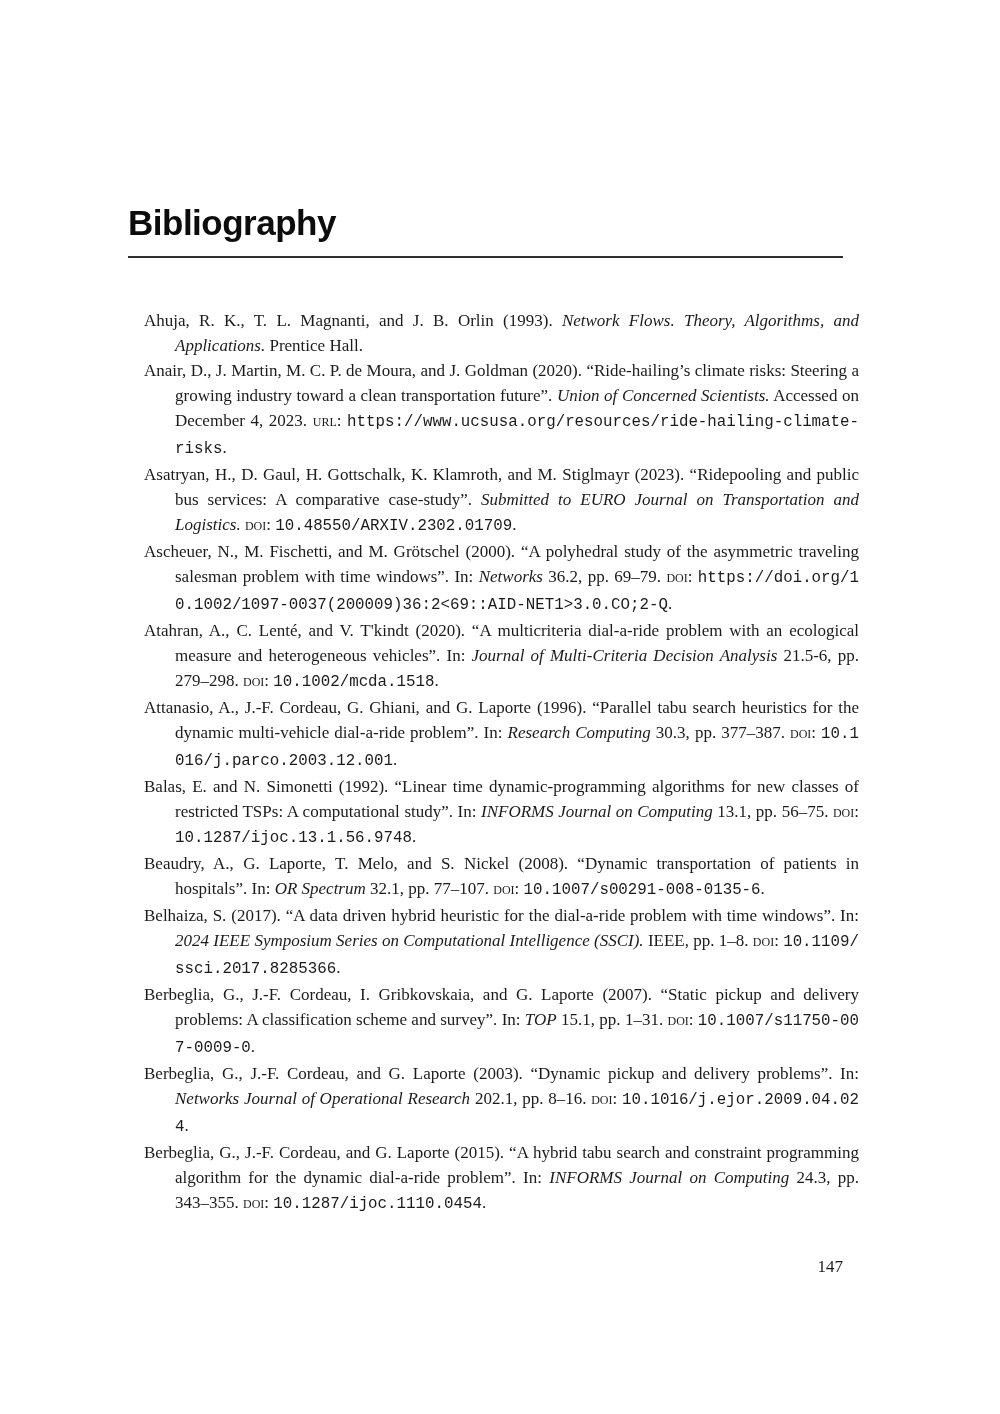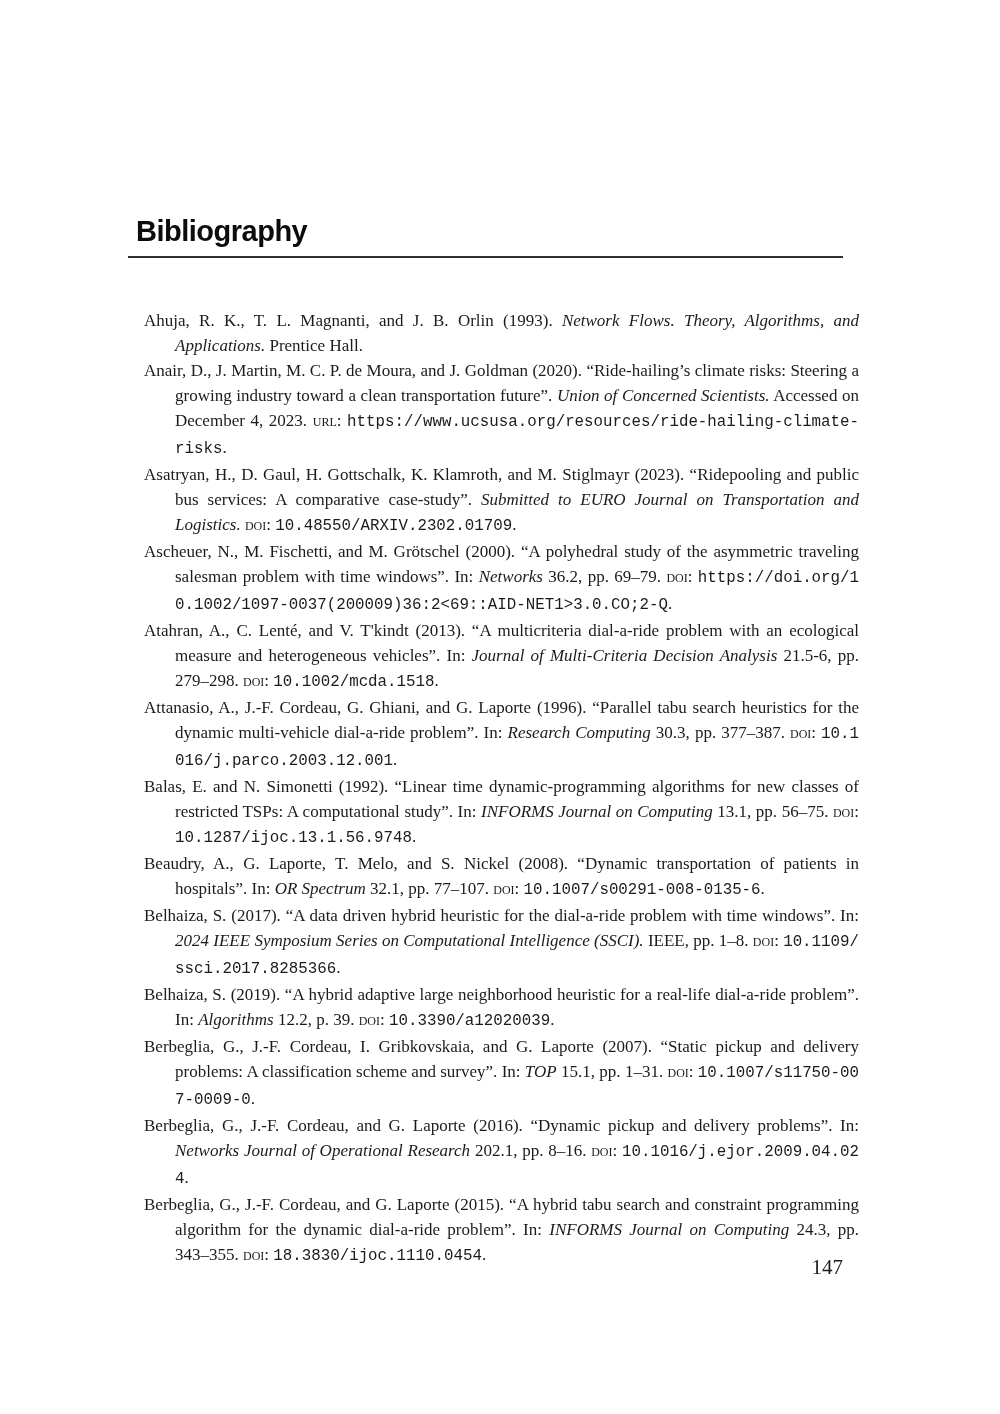--- a/index.html
+++ b/index.html
@@ -13,24 +13,24 @@
     height: 1414px;
     background: #ffffff;
     overflow: hidden;
     font-family: "Liberation Serif", serif;
     color: #1b1b1b;
   }
   .chapter-title {
     position: absolute;
     top: 204px;
     left: 128px;
-    margin: 8px;
+    margin: 0;
     font-family: "Liberation Sans", sans-serif;
     font-weight: bold;
-    font-size: 29px;
+    font-size: 35px;
     line-height: 38px;
     letter-spacing: -0.5px;
     color: #0c0c0c;
   }
   .title-rule {
     position: absolute;
     top: 256px;
     left: 128px;
     width: 715px;
     height: 2px;
@@ -66,40 +66,39 @@
     overflow-wrap: anywhere;
     word-break: break-all;
   }
   .pageno {
     position: absolute;
     top: 1256px;
     left: 128px;
     width: 715px;
     margin: 0;
     text-align: right;
-    font-size: 21px;
+    font-size: 17px;
     line-height: 22px;
     color: #1b1b1b;
   }
 </style>
 </head>
 <body>
 
 <div class="page">
   <h1 class="chapter-title">Bibliography</h1>
   <div class="title-rule"></div>
   <div class="refs">
       <p class="ref"><span>Ahuja, R. K., T. L. Magnanti, and J. B. Orlin (1993). </span><span class="it">Network Flows. Theory, Algorithms, and Applications.</span><span> Prentice Hall.</span></p>
       <p class="ref"><span>Anair, D., J. Martin, M. C. P. de Moura, and J. Goldman (2020). “Ride-hailing’s climate risks: Steering a growing industry toward a clean transportation future”. </span><span class="it">Union of Concerned Scientists.</span><span> Accessed on December 4, 2023. </span><span class="sc">url:</span><span> </span><span class="mono">https://www.ucsusa.org/resources/ride-hailing-climate-risks</span><span>.</span></p>
       <p class="ref"><span>Asatryan, H., D. Gaul, H. Gottschalk, K. Klamroth, and M. Stiglmayr (2023). “Ridepooling and public bus services: A comparative case-study”. </span><span class="it">Submitted to EURO Journal on Transportation and Logistics.</span><span> </span><span class="sc">doi:</span><span> </span><span class="mono">10.48550/ARXIV.2302.01709</span><span>.</span></p>
       <p class="ref"><span>Ascheuer, N., M. Fischetti, and M. Grötschel (2000). “A polyhedral study of the asymmetric traveling salesman problem with time windows”. In: </span><span class="it">Networks</span><span> 36.2, pp. 69–79. </span><span class="sc">doi:</span><span> </span><span class="mono">https://doi.org/10.1002/1097-0037(200009)36:2&lt;69::AID-NET1&gt;3.0.CO;2-Q</span><span>.</span></p>
-      <p class="ref"><span>Atahran, A., C. Lenté, and V. T'kindt (2013). “A multicriteria dial-a-ride problem with an ecological measure and heterogeneous vehicles”. In: </span><span class="it">Journal of Multi-Criteria Decision Analysis</span><span> 21.5-6, pp. 279–298. </span><span class="sc">doi:</span><span> </span><span class="mono">10.1002/mcda.1518</span><span>.</span></p>
+      <p class="ref"><span>Atahran, A., C. Lenté, and V. T'kindt (2020). “A multicriteria dial-a-ride problem with an ecological measure and heterogeneous vehicles”. In: </span><span class="it">Journal of Multi-Criteria Decision Analysis</span><span> 21.5-6, pp. 279–298. </span><span class="sc">doi:</span><span> </span><span class="mono">10.1002/mcda.1518</span><span>.</span></p>
       <p class="ref"><span>Attanasio, A., J.-F. Cordeau, G. Ghiani, and G. Laporte (1996). “Parallel tabu search heuristics for the dynamic multi-vehicle dial-a-ride problem”. In: </span><span class="it">Research Computing</span><span> 30.3, pp. 377–387. </span><span class="sc">doi:</span><span> </span><span class="mono">10.1016/j.parco.2003.12.001</span><span>.</span></p>
       <p class="ref"><span>Balas, E. and N. Simonetti (1992). “Linear time dynamic-programming algorithms for new classes of restricted TSPs: A computational study”. In: </span><span class="it">INFORMS Journal on Computing</span><span> 13.1, pp. 56–75. </span><span class="sc">doi:</span><span> </span><span class="mono">10.1287/ijoc.13.1.56.9748</span><span>.</span></p>
       <p class="ref"><span>Beaudry, A., G. Laporte, T. Melo, and S. Nickel (2008). “Dynamic transportation of patients in hospitals”. In: </span><span class="it">OR Spectrum</span><span> 32.1, pp. 77–107. </span><span class="sc">doi:</span><span> </span><span class="mono">10.1007/s00291-008-0135-6</span><span>.</span></p>
       <p class="ref"><span>Belhaiza, S. (2017). “A data driven hybrid heuristic for the dial-a-ride problem with time windows”. In: </span><span class="it">2024 IEEE Symposium Series on Computational Intelligence (SSCI).</span><span> IEEE, pp. 1–8. </span><span class="sc">doi:</span><span> </span><span class="mono">10.1109/ssci.2017.8285366</span><span>.</span></p>
-      <p class="ref"><span>Belhaiza, S. (2019). “A hybrid adaptive large neighborhood heuristic for a real-life dial-a-ride problem”. In: </span><span class="it">Algorithms</span><span> 12.2, p. 39. </span><span class="sc">doi:</span><span> </span><span class="mono">10.3390/a12020039</span><span>.</span></p>
       <p class="ref"><span>Berbeglia, G., J.-F. Cordeau, I. Gribkovskaia, and G. Laporte (2007). “Static pickup and delivery problems: A classification scheme and survey”. In: </span><span class="it">TOP</span><span> 15.1, pp. 1–31. </span><span class="sc">doi:</span><span> </span><span class="mono">10.1007/s11750-007-0009-0</span><span>.</span></p>
-      <p class="ref"><span>Berbeglia, G., J.-F. Cordeau, and G. Laporte (2016). “Dynamic pickup and delivery problems”. In: </span><span class="it">Networks Journal of Operational Research</span><span> 202.1, pp. 8–16. </span><span class="sc">doi:</span><span> </span><span class="mono">10.1016/j.ejor.2009.04.024</span><span>.</span></p>
-      <p class="ref"><span>Berbeglia, G., J.-F. Cordeau, and G. Laporte (2015). “A hybrid tabu search and constraint programming algorithm for the dynamic dial-a-ride problem”. In: </span><span class="it">INFORMS Journal on Computing</span><span> 24.3, pp. 343–355. </span><span class="sc">doi:</span><span> </span><span class="mono">18.3830/ijoc.1110.0454</span><span>.</span></p>
+      <p class="ref"><span>Berbeglia, G., J.-F. Cordeau, and G. Laporte (2003). “Dynamic pickup and delivery problems”. In: </span><span class="it">Networks Journal of Operational Research</span><span> 202.1, pp. 8–16. </span><span class="sc">doi:</span><span> </span><span class="mono">10.1016/j.ejor.2009.04.024</span><span>.</span></p>
+      <p class="ref"><span>Berbeglia, G., J.-F. Cordeau, and G. Laporte (2015). “A hybrid tabu search and constraint programming algorithm for the dynamic dial-a-ride problem”. In: </span><span class="it">INFORMS Journal on Computing</span><span> 24.3, pp. 343–355. </span><span class="sc">doi:</span><span> </span><span class="mono">10.1287/ijoc.1110.0454</span><span>.</span></p>
     </div>
   <p class="pageno">147</p>
 </div>
 
 </body></html>

